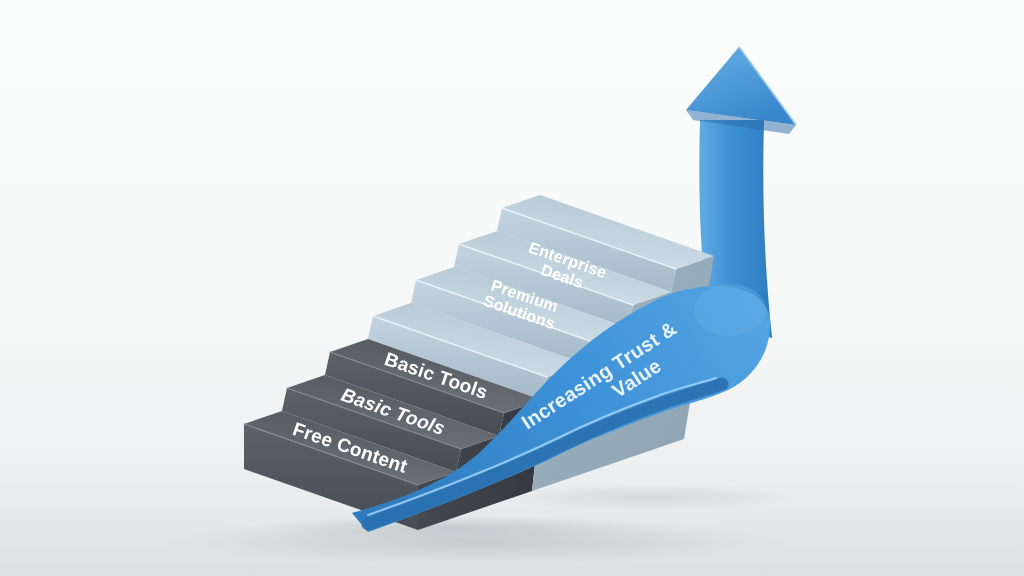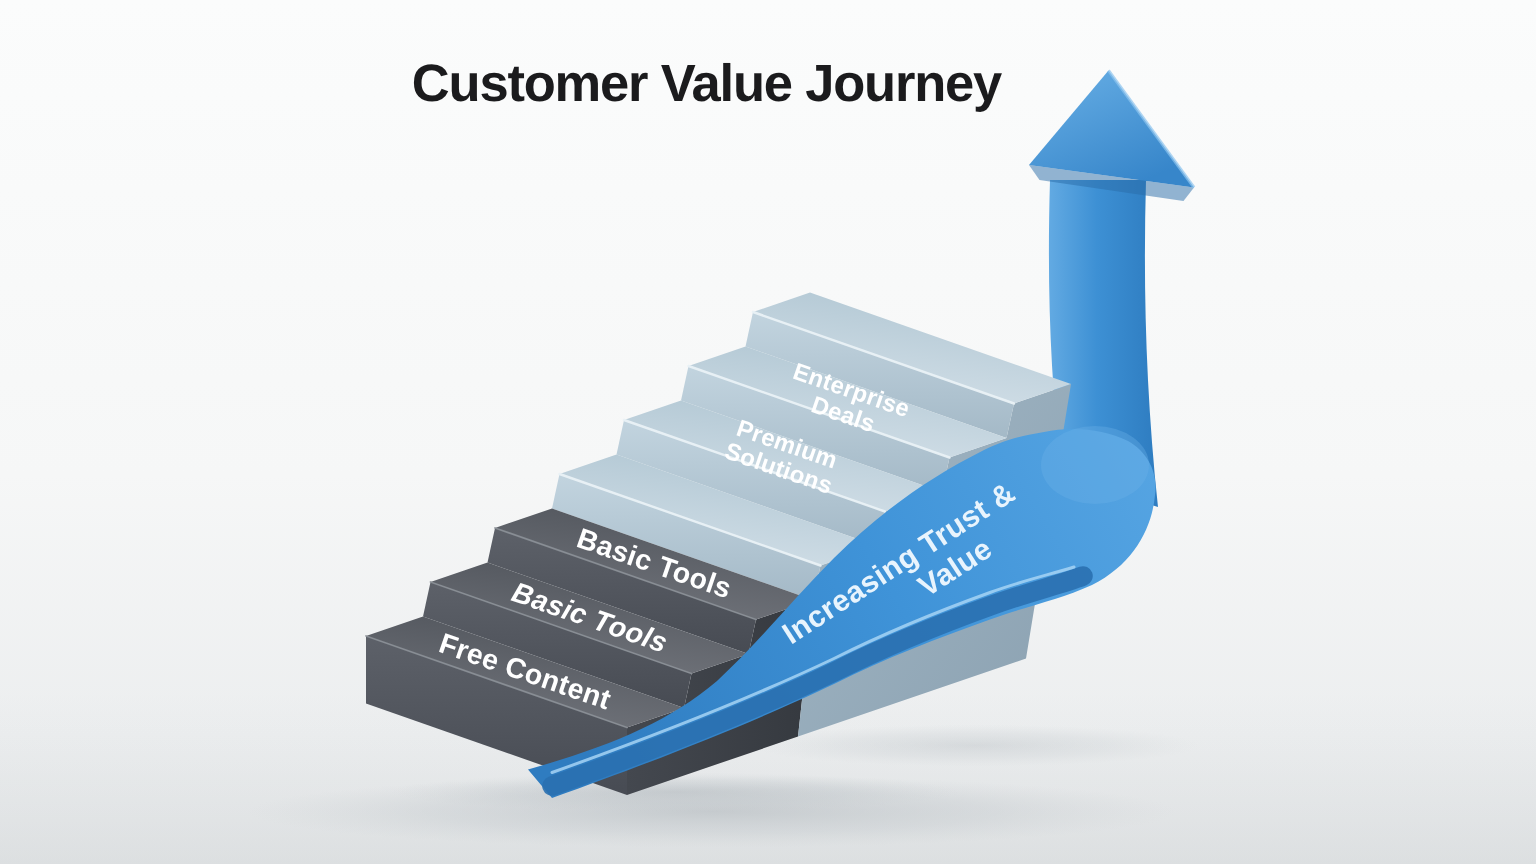--- a/index.html
+++ b/index.html
@@ -179,14 +179,13 @@
       </g>
     </g>
 
     <g>
       <polygon points="686,110 739,47 796,125" fill="url(#gHead)"></polygon>
       <polygon points="686,110 796,125 789,134 693,120" fill="#2a6ca8" opacity="0.5"></polygon>
       <path d="M 739 47 L 796 125" stroke="#8cc3ee" stroke-width="2" opacity="0.7" fill="none"></path>
     </g>
   </svg>
 
-  <div class="title">Customer Value Journey</div>
 </div>
 
 </body></html>

